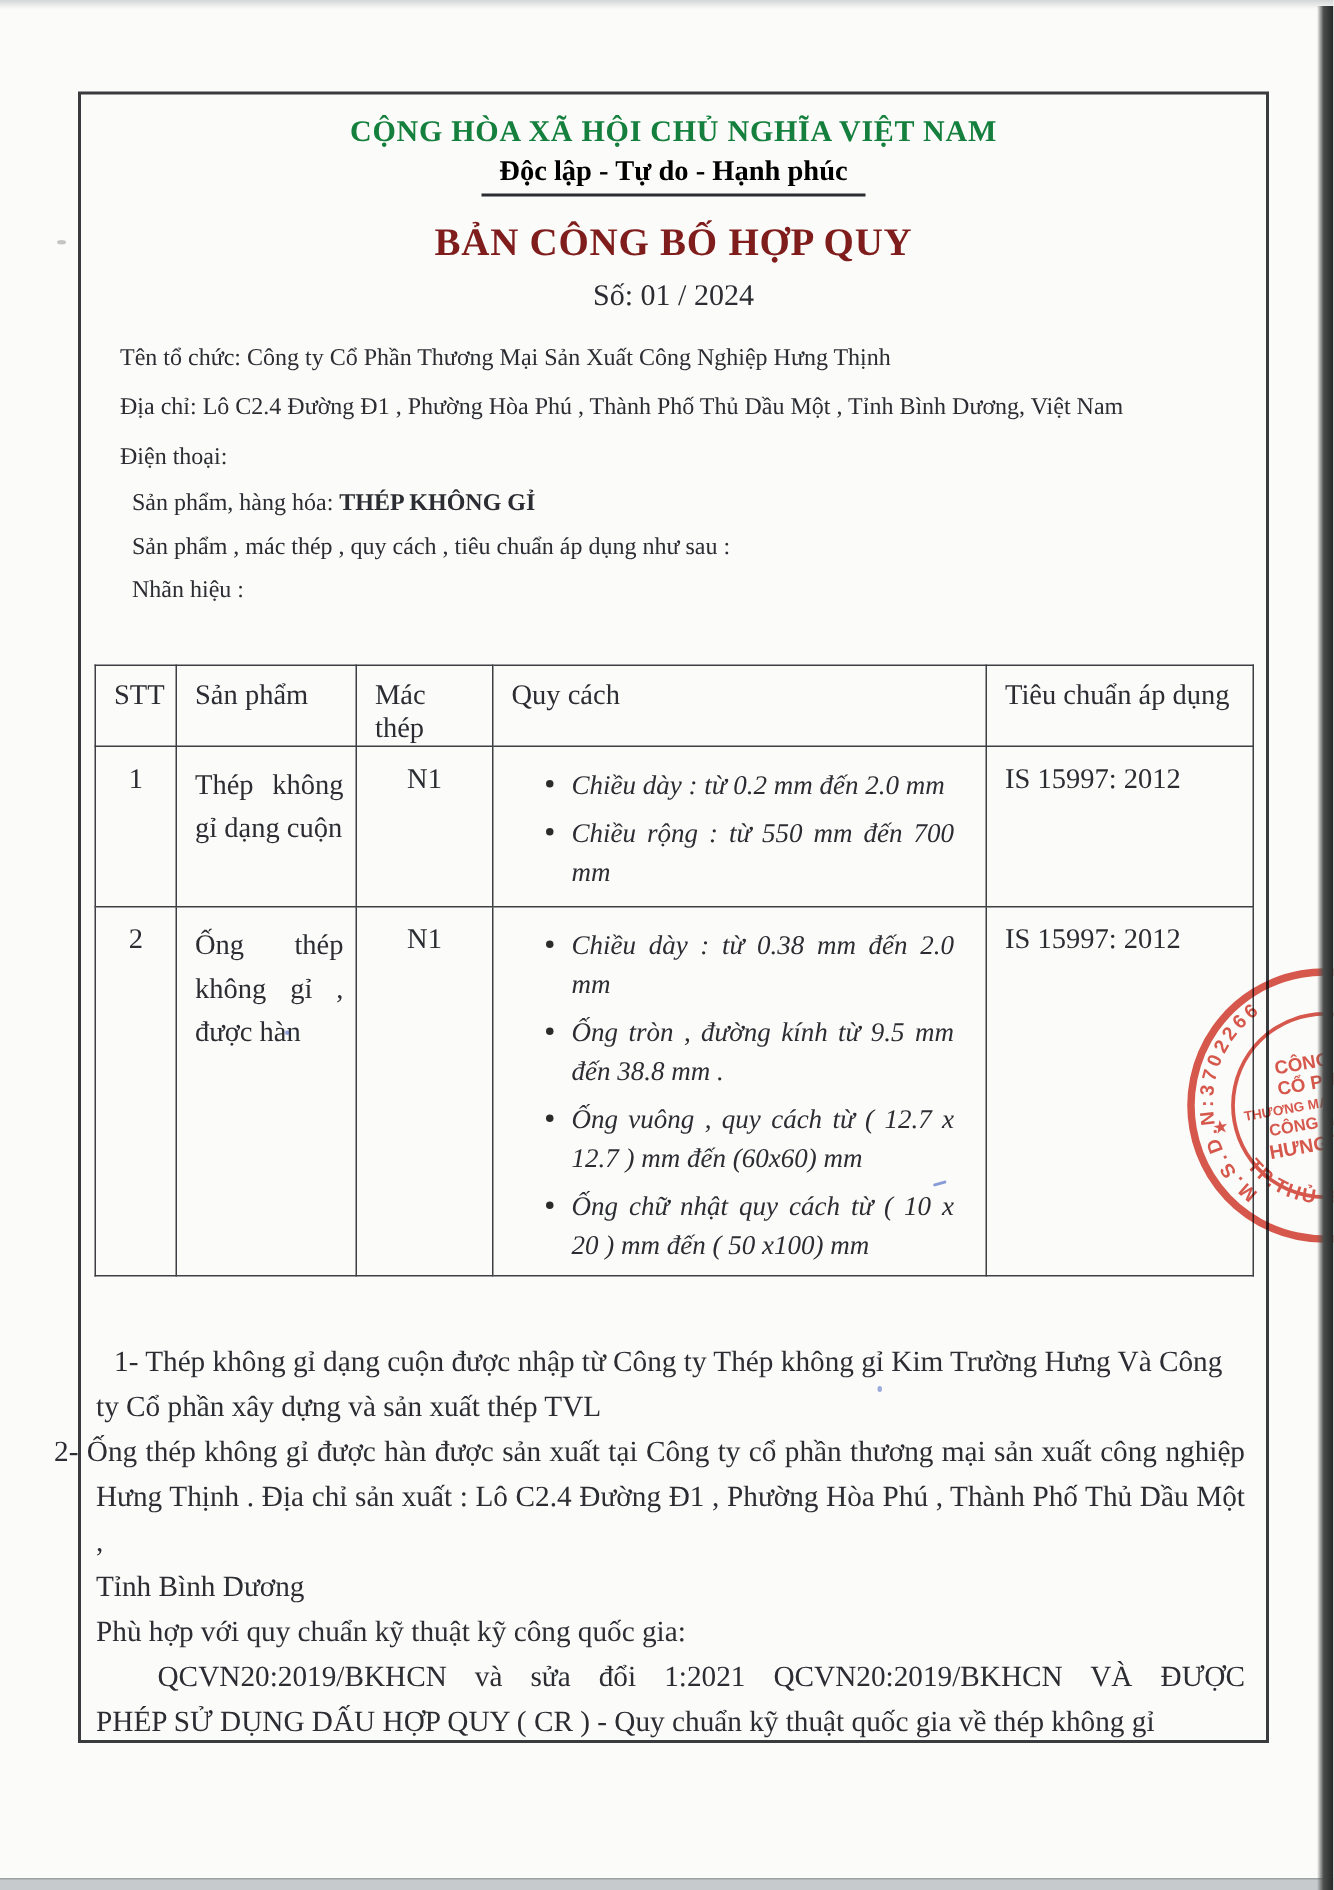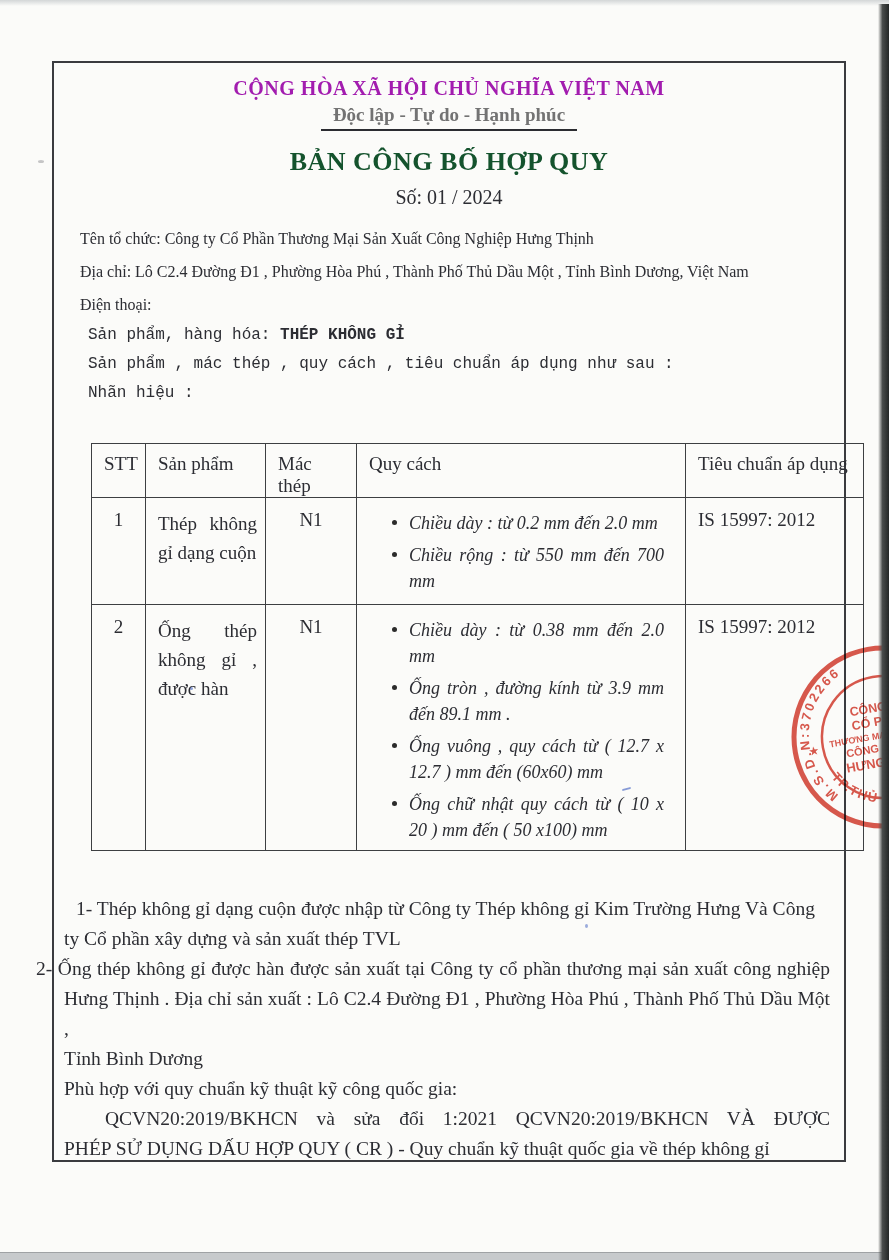--- a/index.html
+++ b/index.html
@@ -16,38 +16,38 @@
     background:#c7cacc;border-top:1px solid #9fa2a4;}
   .edge-right{position:absolute;top:4px;right:0;width:11px;height:1256px;z-index:12;
     background:linear-gradient(90deg,rgba(90,92,90,0),#4a4d4c 40%,#242726);}
   .speck{position:absolute;border-radius:50%;}
 
   
   .frame{
     position:absolute;left:52px;top:61px;width:790px;height:1097px;
     border:2px solid #3a3b3f;
   }
-  .nat1{margin-top:14px;text-align:center;font-size:20px;font-weight:bold;color:#a21caf;letter-spacing:.5px;}
+  .nat1{margin-top:14px;text-align:center;font-size:20px;font-weight:bold;color:#15803d;letter-spacing:.5px;}
   .nat2row{text-align:center;margin-top:4px;}
-  .nat2{display:inline-block;font-size:19px;font-weight:bold;color:#737373;
+  .nat2{display:inline-block;font-size:19px;font-weight:bold;color:#000000;
     padding:0 12px 3px 12px;border-bottom:2.5px solid #2b2c31;}
-  .doc-title{margin-top:16px;text-align:center;font-size:26px;font-weight:bold;color:#14532d;letter-spacing:.5px;}
+  .doc-title{margin-top:16px;text-align:center;font-size:26px;font-weight:bold;color:#7f1d1d;letter-spacing:.5px;}
   .doc-no{margin-top:9px;text-align:center;font-size:20px;}
 
   .info{margin:13px 12px 0 26px;width:752px;font-size:16px;}
   .info p{margin:0;line-height:33px;}
   .info .tight{margin-left:8px;}
-  .info .tight p{line-height:29px;font-family:Liberation Mono, monospace;}
+  .info .tight p{line-height:29px;}
   .bold{font-weight:bold;}
 
   
   table.spec{
     position:absolute;left:9px;top:380px;width:772px;
     border-collapse:collapse;table-layout:fixed;
-    font-size:19px;color:#2c2d33;margin-left:28px;
+    font-size:19px;color:#2c2d33;
   }
   table.spec td{border:1.5px solid #3d3f42;vertical-align:top;}
   col.c1{width:54px;}col.c2{width:120px;}col.c3{width:91px;}col.c4{width:329px;}col.c5{width:178px;}
   tr.hdr td{height:42px;padding:9px 10px 0 12px;}
   tr.hdr td.ctr{text-align:left;padding-left:12px;}
   td.center{text-align:center;padding:11px 4px 0 4px;}
   tr.r1 td{height:95px;}
   tr.r2 td{height:233px;}
   td.prod{padding:11px 8px 0 12px;text-align:justify;line-height:29px;}
   td.std{padding:11px 8px 0 12px;}
@@ -134,21 +134,21 @@
         <td class="prod">Ống thép không gỉ , được hàn</td>
         <td class="center">N1</td>
         <td>
           <ul class="specs">
             <li>
                   <span class="dot"></span>
                   <span class="txt">Chiều dày : từ 0.38 mm đến 2.0 mm</span>
                 </li>
             <li>
                   <span class="dot"></span>
-                  <span class="txt">Ống tròn , đường kính từ 3.9 mm đến 89.1 mm .</span>
+                  <span class="txt">Ống tròn , đường kính từ 9.5 mm đến 38.8 mm .</span>
                 </li>
             <li>
                   <span class="dot"></span>
                   <span class="txt">Ống vuông , quy cách từ ( 12.7 x 12.7 ) mm đến (60x60) mm</span>
                 </li>
             <li>
                   <span class="dot"></span>
                   <span class="txt">Ống chữ nhật quy cách từ ( 10 x 20 ) mm đến ( 50 x100) mm</span>
                 </li>
           </ul>

